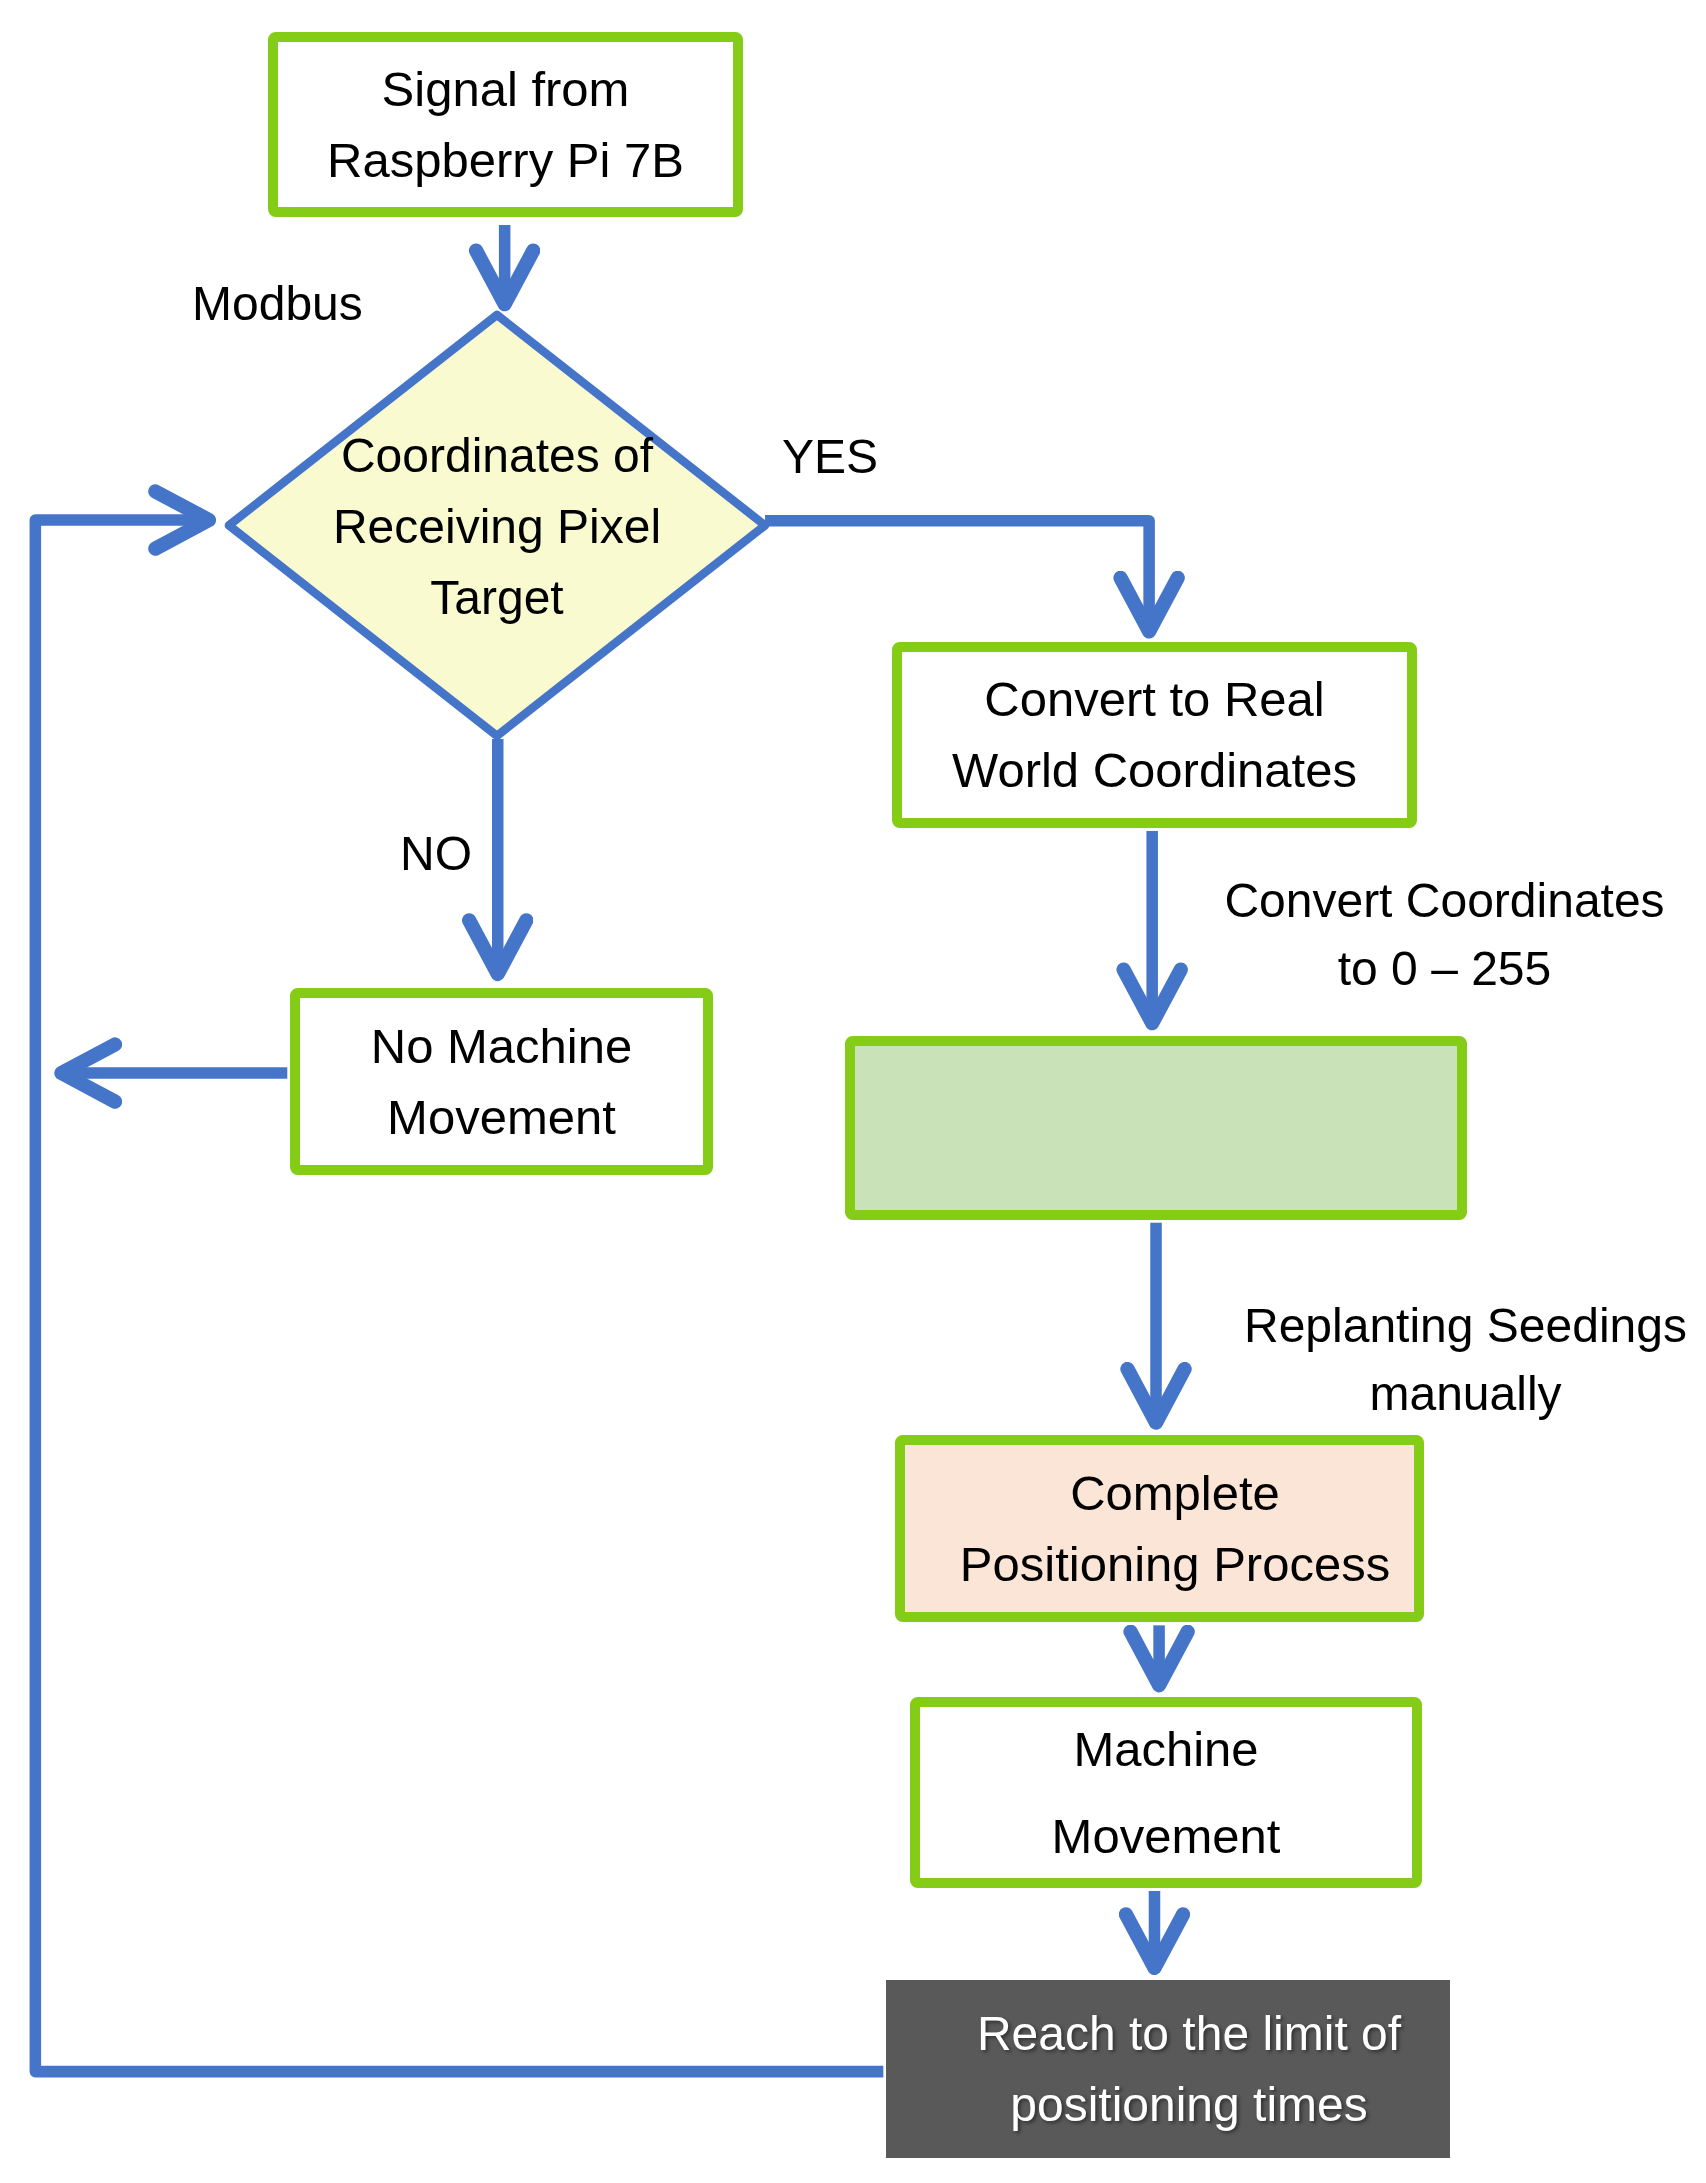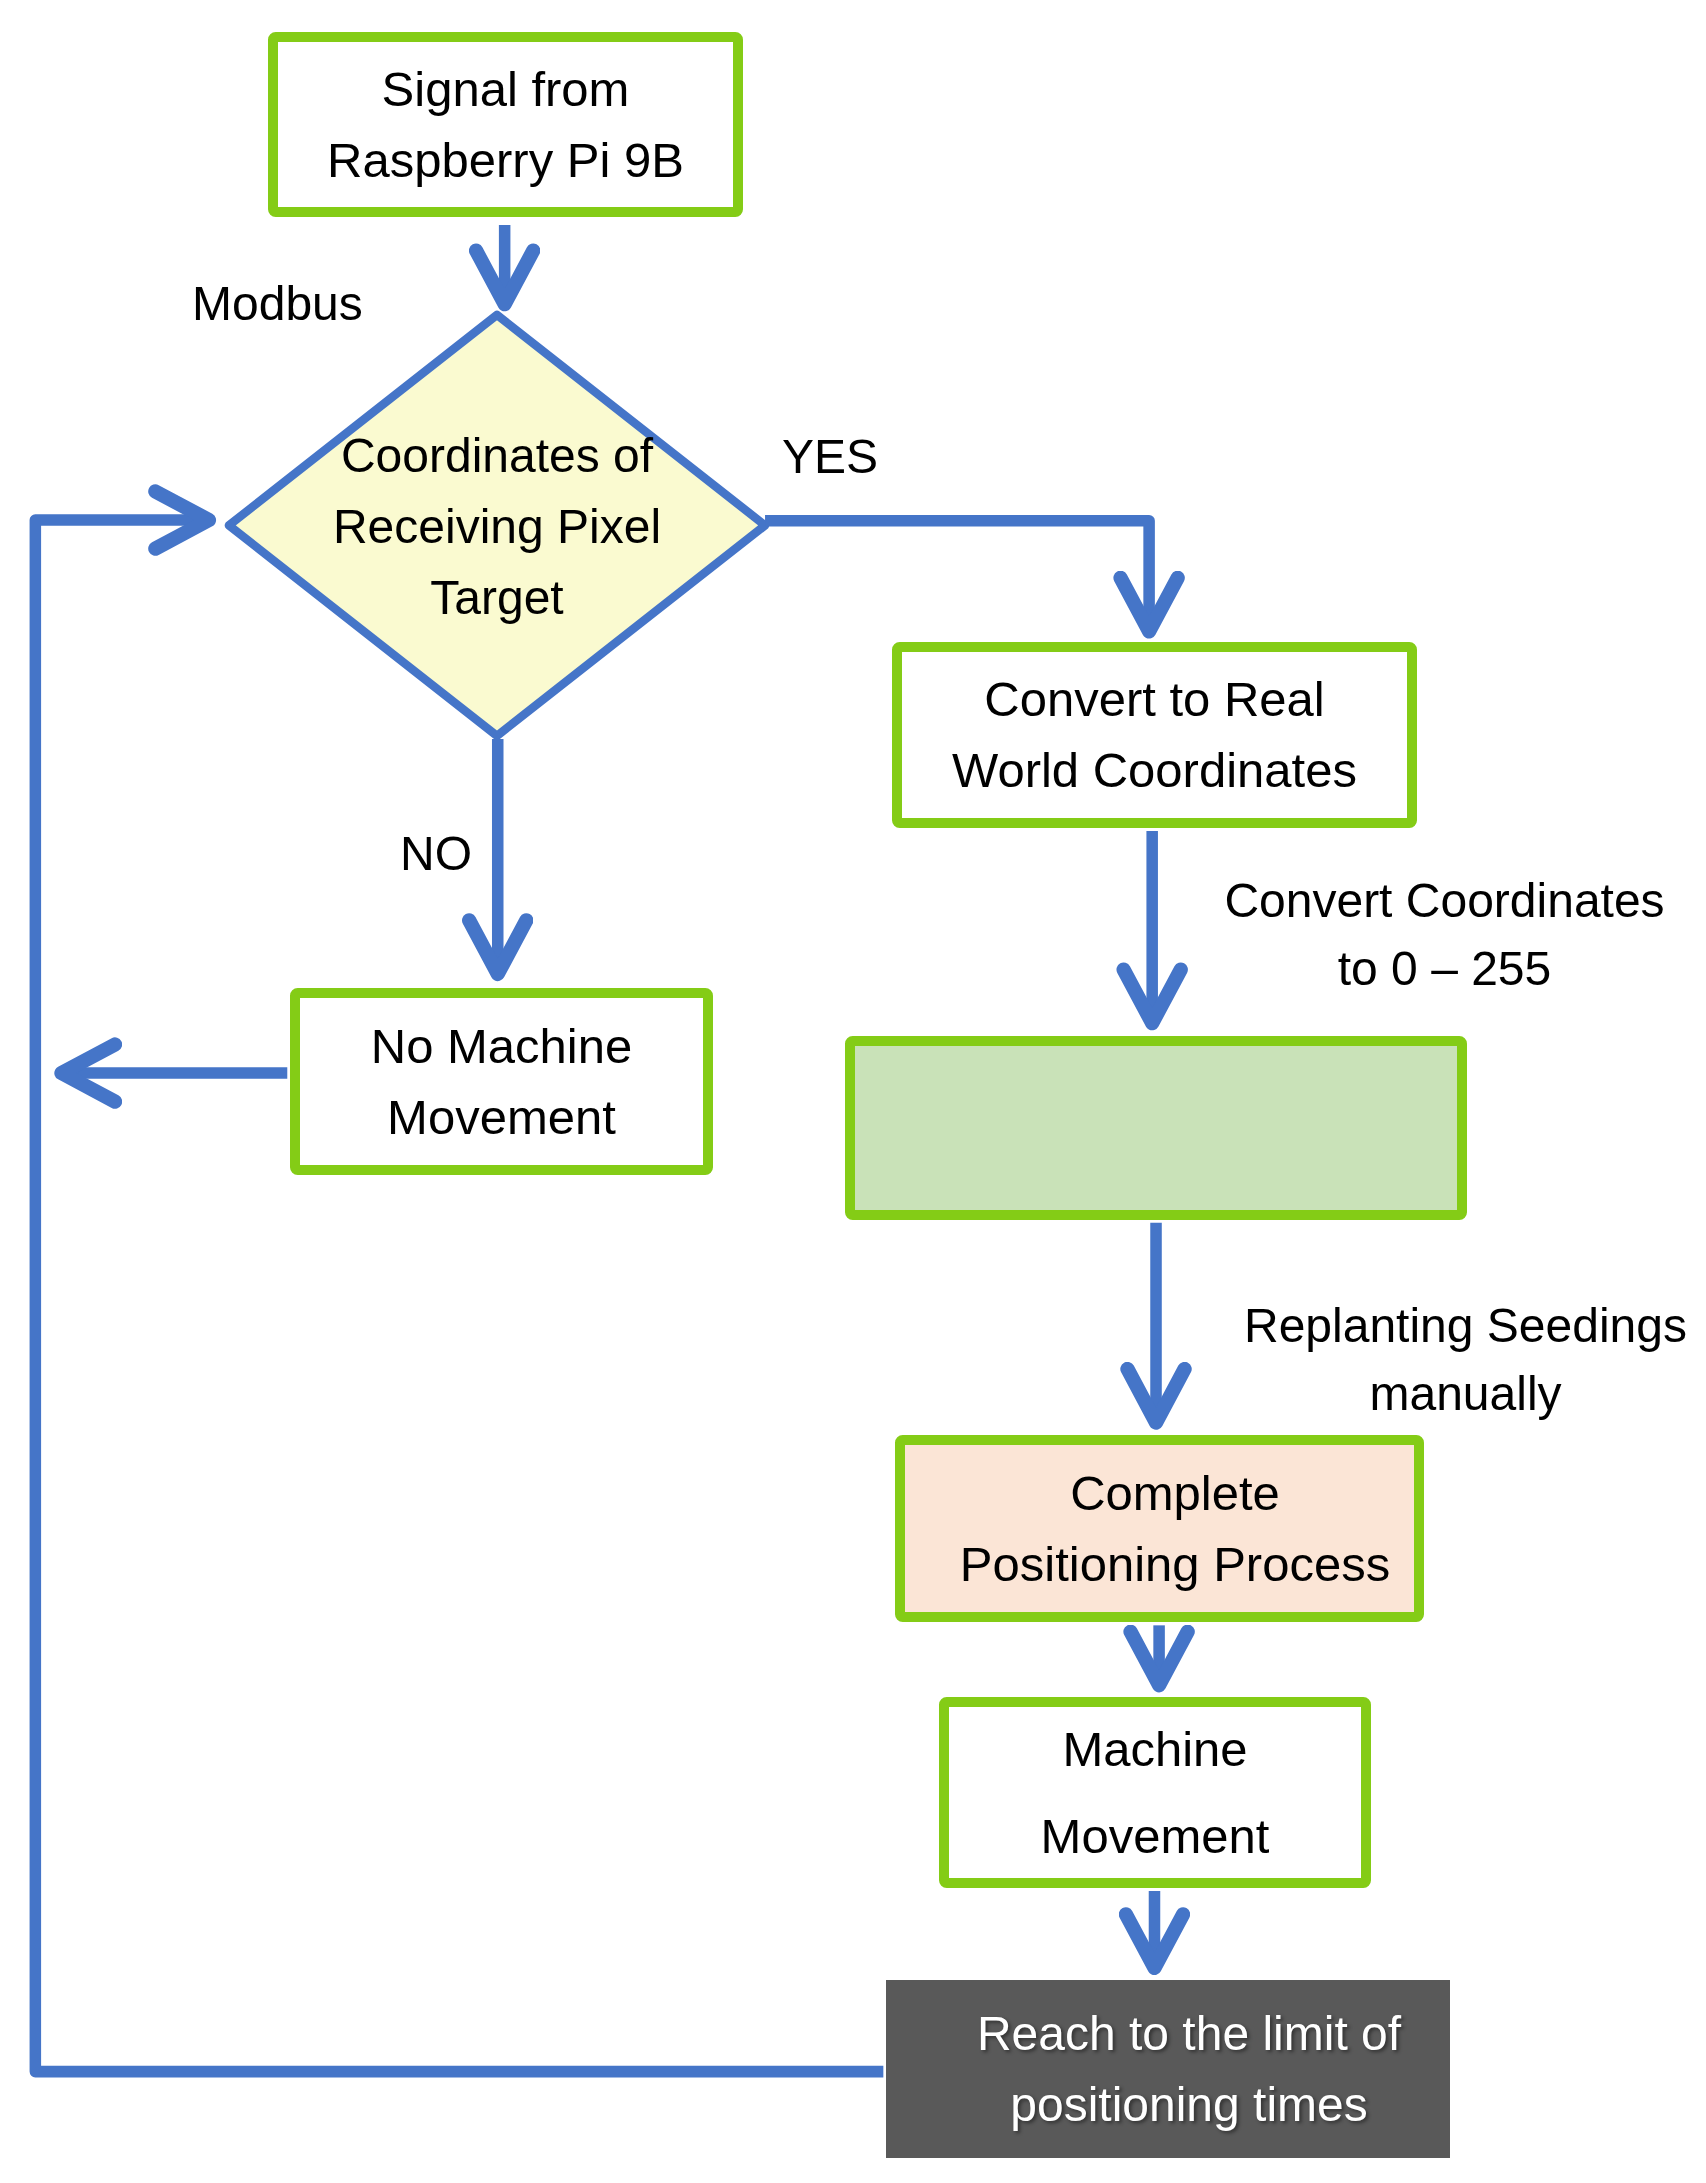--- a/index.html
+++ b/index.html
@@ -104,21 +104,21 @@
       <path d="M1509,2116 L1509,2194" marker-end="url(#chev)"></path>
       <path d="M1503,2462 L1503,2562" marker-end="url(#chev)"></path>
       <path d="M648,962 L648,1268" marker-end="url(#chev)"></path>
       <path d="M374,1397 L80,1397" marker-end="url(#chev)"></path>
       <path d="M1150,2697 L46,2697 L46,677 L272,677" marker-end="url(#chev)"></path>
     </g>
   </svg>
 
   <div class="node" style="left:268px; top:32px; width:475px; height:185px;">
     <span>Signal from</span>
-    <span>Raspberry Pi 9B</span>
+    <span>Raspberry Pi 7B</span>
   </div>
 
   <div class="diamond-text">
     <span>Coordinates of</span>
     <span>Receiving Pixel</span>
     <span>Target</span>
   </div>
 
   <div class="node" style="left:892px; top:642px; width:525px; height:186px;">
     <span>Convert to Real</span>
@@ -126,21 +126,21 @@
   </div>
 
   <div class="node node-green" style="left:845px; top:1036px; width:622px; height:184px;">
   </div>
 
   <div class="node node-peach" style="left:895px; top:1435px; width:529px; height:187px;padding-left:31px;">
     <span>Complete</span>
     <span>Positioning Process</span>
   </div>
 
-  <div class="node" style="left:939px; top:1697px; width:432px; height:191px;gap:16px;">
+  <div class="node" style="left:910px; top:1697px; width:512px; height:191px;gap:16px;">
     <span>Machine</span>
     <span>Movement</span>
   </div>
 
   <div class="node" style="left:290px; top:988px; width:423px; height:187px;">
     <span>No Machine</span>
     <span>Movement</span>
   </div>
 
   <div class="node node-dark" style="left:886px; top:1980px; width:564px; height:178px;">

